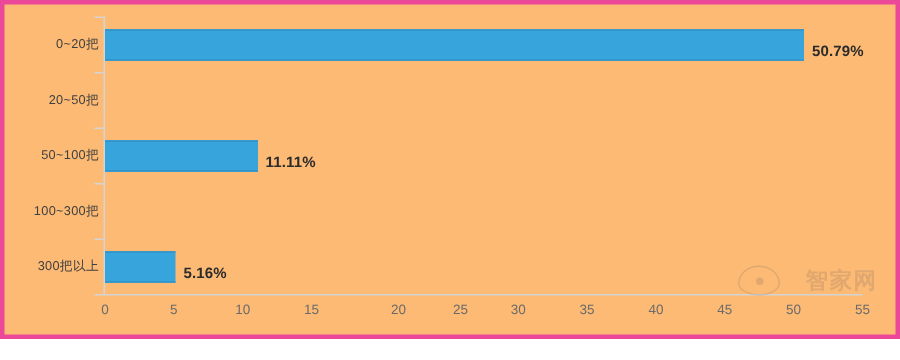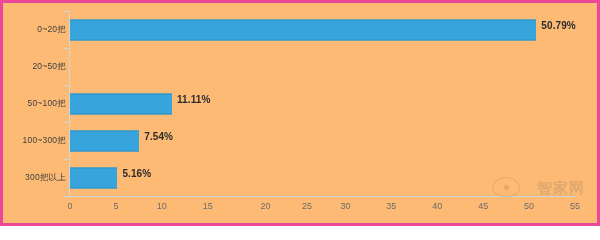--- a/index.html
+++ b/index.html
@@ -79,21 +79,21 @@
     letter-spacing: 0.2px;
     text-align: right;
   }
   .bar-wrap {
     position: absolute;
     left: 67px;
     top: 50%;
     transform: translateY(-50%);
     height: 21px;
     display: flex;
-    align-items: flex-start;
+    align-items: flex-end;
   }
   .bar {
     height: 21px;
     background: #37a4db;
     border-top: 1px solid #2e93c9;
     border-bottom: 1px solid #2e93c9;
     box-sizing: border-box;
   }
   .bar-value {
     margin-left: 5px;
@@ -174,24 +174,20 @@
       </div>
       <div class="row" style="top: 82px; height: 37px;">
         <div class="cat-label">50~100把</div>
         <div class="bar-wrap">
           <div class="bar" style="width: 102.01px; background: rgb(55, 164, 219);"></div>
           <div class="bar-value" style="color: rgb(43, 43, 43);">11.11%</div>
         </div>
       </div>
       <div class="row" style="top: 119px; height: 37px;">
         <div class="cat-label">100~300把</div>
-        <div class="bar-wrap">
-          <div class="bar" style="width: 69.2309px; background: rgb(55, 164, 219);"></div>
-          <div class="bar-value" style="color: rgb(43, 43, 43);">7.54%</div>
-        </div>
       </div>
       <div class="row" style="top: 156px; height: 37px;">
         <div class="cat-label">300把以上</div>
         <div class="bar-wrap">
           <div class="bar" style="width: 47.3782px; background: rgb(55, 164, 219);"></div>
           <div class="bar-value" style="color: rgb(43, 43, 43);">5.16%</div>
         </div>
       </div>
     </div>
 

